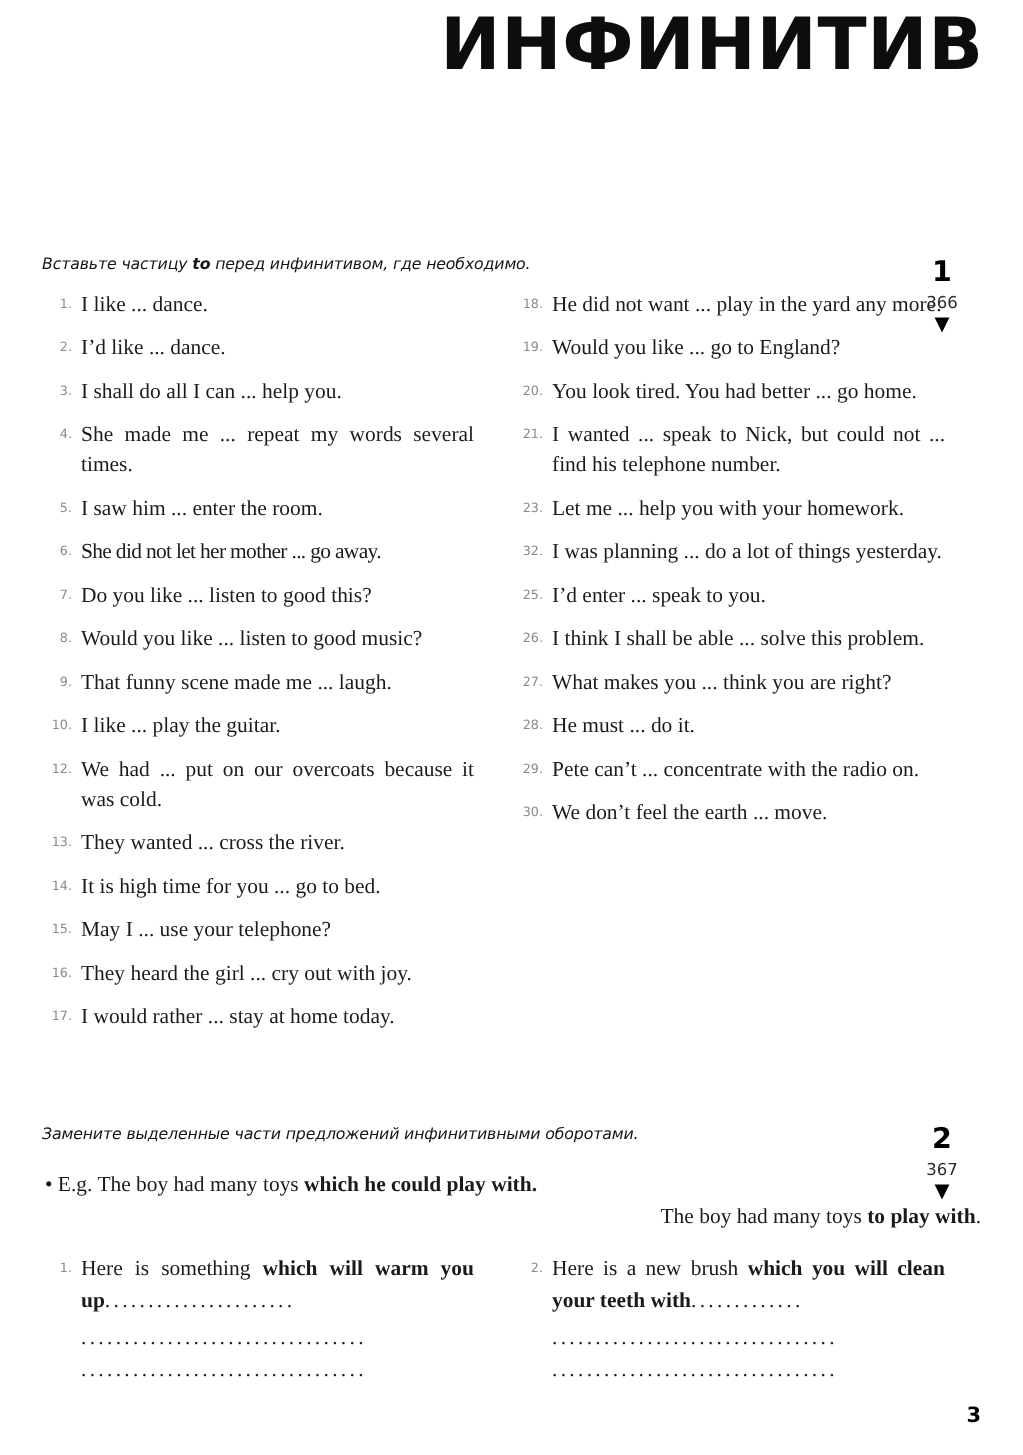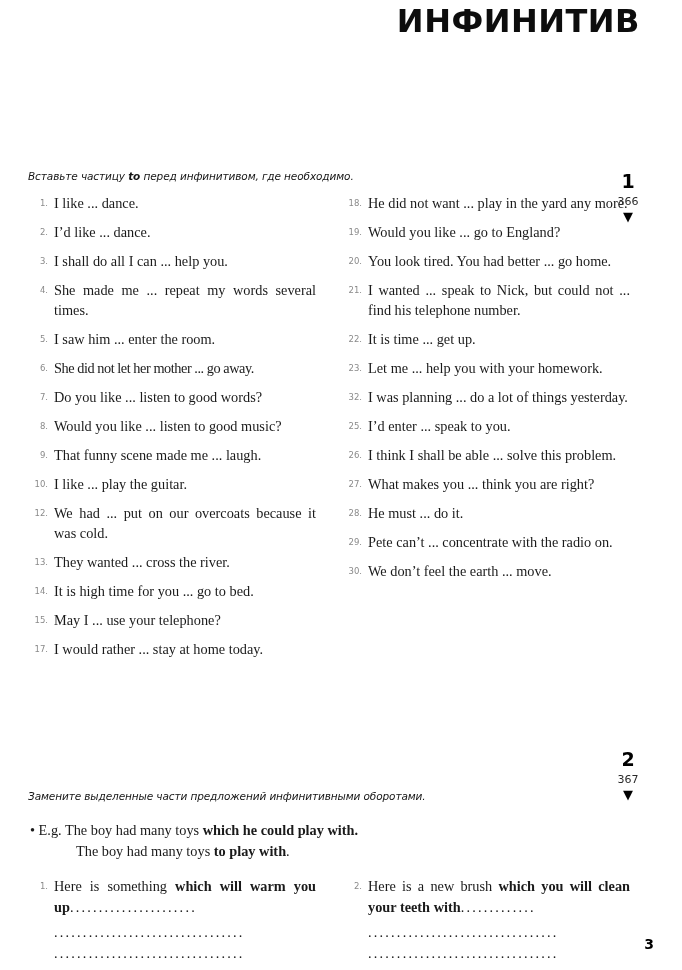--- a/index.html
+++ b/index.html
@@ -13,37 +13,37 @@
     position: relative;
     font-family: "Liberation Serif", "DejaVu Serif", serif;
     color: #1a1a1a;
     overflow: hidden;
   }
 
   
   .page-title {
     position: absolute;
     top: 4px;
-    right: 42px;
+    right: 26px;
     font-family: "DejaVu Sans", "Liberation Sans", sans-serif;
     font-weight: bold;
-    font-size: 32px;
+    font-size: 48px;
     letter-spacing: 0.5px;
     color: #0d0d0d;
     line-height: 1.1;
   }
 
   
   .exercise {
     position: absolute;
     left: 28px;
     width: 626px;
   }
   #exercise-1 { top: 170px; }
-  #exercise-2 { top: 790px; }
+  #exercise-2 { top: 750px; }
 
   .instruction {
     font-family: "DejaVu Sans", "Liberation Sans", sans-serif;
     font-style: italic;
     font-size: 10.5px;
     color: #141414;
     letter-spacing: -0.1px;
     margin: 0 0 11px 0;
     width: 560px;
   }
@@ -111,21 +111,21 @@
   .item-text.tight { letter-spacing: -0.45px; }
   .item-text.nojust { text-align: left; }
 
   
   .example {
     font-size: 14.3px;
     line-height: 21px;
     margin: 18px 0 14px 0;
   }
   .example .eg-line-1 { padding-left: 2px; }
-  .example .eg-line-2 { padding-left: 48px; }
+  .example .eg-line-2 { padding-left: 48px; text-align: right; }
   .example b { font-weight: bold; }
 
   
   .answer-item { margin-bottom: 4px; }
   .answer-item .item-text { font-size: 14.3px; line-height: 21px; }
   .answer-item .item-num { line-height: 21px; }
   .blank-line {
     margin-left: 26px;
     font-size: 14.3px;
     line-height: 21px;
@@ -179,21 +179,21 @@
       <div class="item">
           <span class="item-num">5.</span>
           <span class="item-text nojust">I saw him ... enter the room.</span>
         </div>
       <div class="item">
           <span class="item-num">6.</span>
           <span class="item-text nojust tight">She did not let her mother ... go away.</span>
         </div>
       <div class="item">
           <span class="item-num">7.</span>
-          <span class="item-text nojust">Do you like ... listen to good words?</span>
+          <span class="item-text nojust">Do you like ... listen to good this?</span>
         </div>
       <div class="item">
           <span class="item-num">8.</span>
           <span class="item-text nojust">Would you like ... listen to good mu­sic?</span>
         </div>
       <div class="item">
           <span class="item-num">9.</span>
           <span class="item-text nojust">That funny scene made me ... laugh.</span>
         </div>
       <div class="item">
@@ -210,20 +210,24 @@
         </div>
       <div class="item">
           <span class="item-num">14.</span>
           <span class="item-text nojust">It is high time for you ... go to bed.</span>
         </div>
       <div class="item">
           <span class="item-num">15.</span>
           <span class="item-text nojust">May I ... use your telephone?</span>
         </div>
       <div class="item">
+          <span class="item-num">16.</span>
+          <span class="item-text">They heard the girl ... cry out with joy.</span>
+        </div>
+      <div class="item">
           <span class="item-num">17.</span>
           <span class="item-text nojust">I would rather ... stay at home today.</span>
         </div>
     </div>
 
     <div class="col">
       <div class="item">
           <span class="item-num">18.</span>
           <span class="item-text">He did not want ... play in the yard any more.</span>
         </div>
@@ -231,24 +235,20 @@
           <span class="item-num">19.</span>
           <span class="item-text nojust">Would you like ... go to England?</span>
         </div>
       <div class="item">
           <span class="item-num">20.</span>
           <span class="item-text">You look tired. You had better ... go home.</span>
         </div>
       <div class="item">
           <span class="item-num">21.</span>
           <span class="item-text">I wanted ... speak to Nick, but could not ... find his telephone number.</span>
-        </div>
-      <div class="item">
-          <span class="item-num">22.</span>
-          <span class="item-text nojust">It is time ... get up.</span>
         </div>
       <div class="item">
           <span class="item-num">23.</span>
           <span class="item-text nojust">Let me ... help you with your home­work.</span>
         </div>
       <div class="item">
           <span class="item-num">32.</span>
           <span class="item-text">I was planning ... do a lot of things yesterday.</span>
         </div>
       <div class="item">

